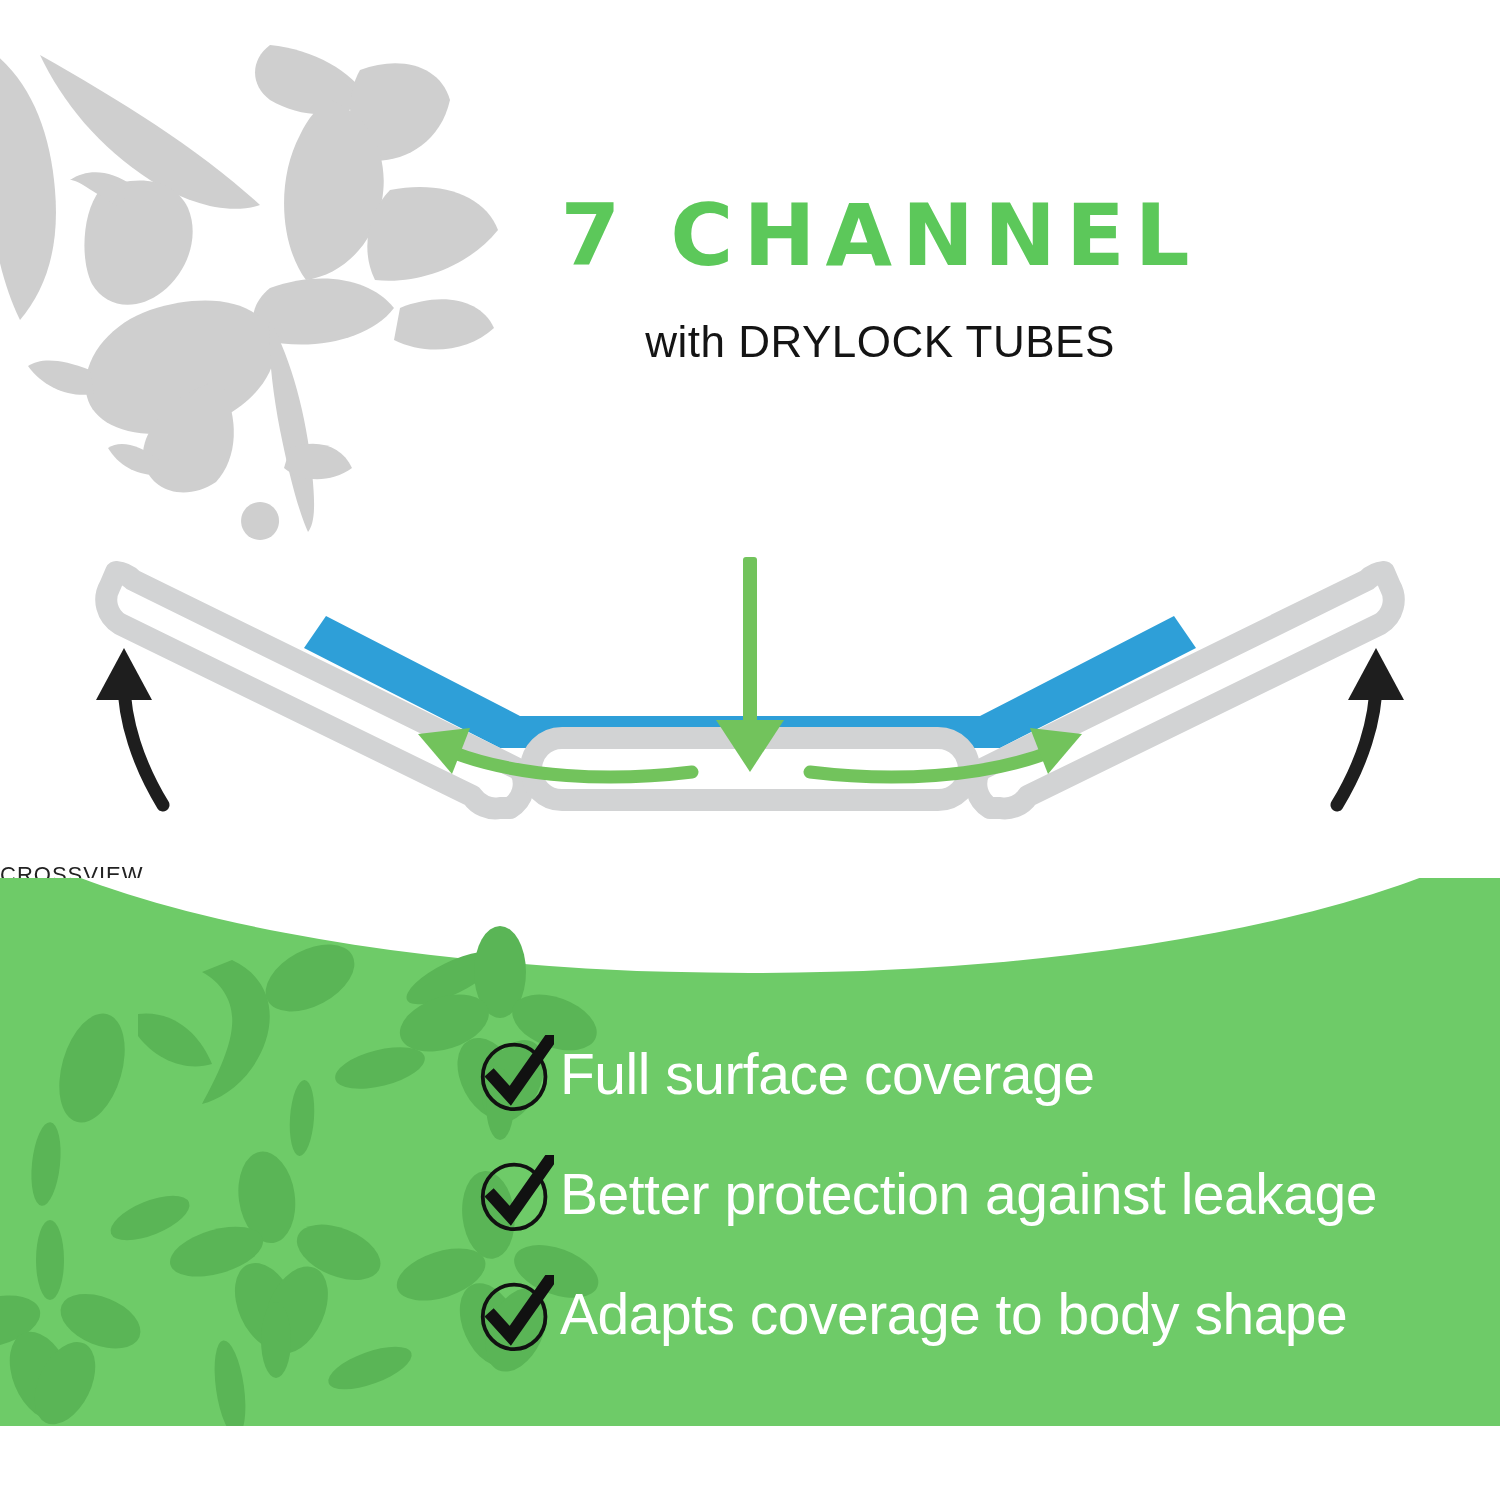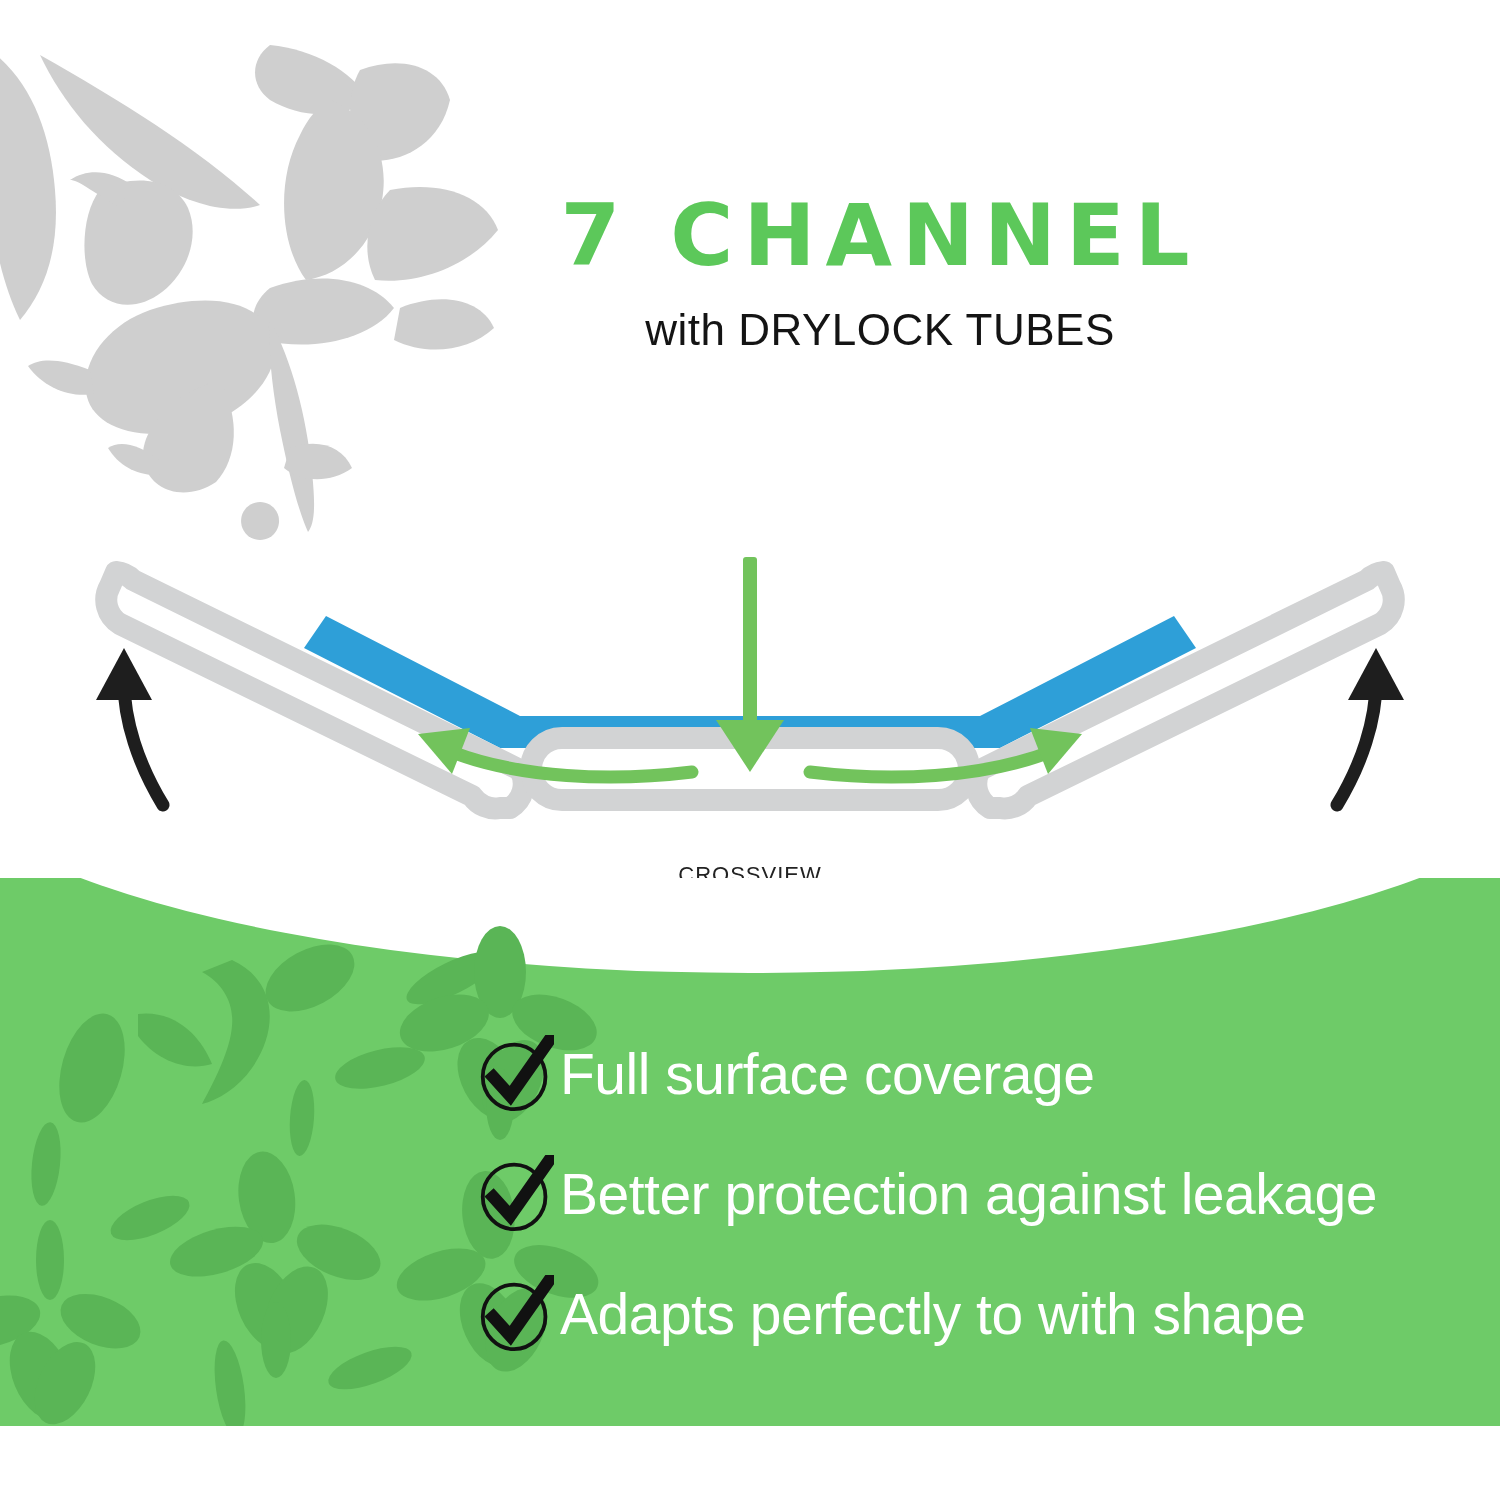--- a/index.html
+++ b/index.html
@@ -44,21 +44,21 @@
     font-family: "DejaVu Sans", sans-serif;
     font-weight: 700;
     font-size: 88px;
     line-height: 0.95;
     letter-spacing: 2px;
     white-space: nowrap;
   }
   #title-line-1 { font-size: 86px; letter-spacing: 10px; }
   #title-line-2 { font-size: 90px; letter-spacing: 1px; margin-top: 8px; }
   #subtitle {
-    margin-top: 28px;
+    margin-top: 40px;
     color: #141414;
     font-family: "Liberation Sans", sans-serif;
     font-weight: 400;
     font-size: 44px;
     letter-spacing: 0.5px;
     white-space: nowrap;
   }
 
   
   #diagram {
@@ -66,21 +66,20 @@
     left: 0;
     top: 520px;
     width: 1500px;
     height: 340px;
   }
   #crossview-label {
     position: absolute;
     left: 0;
     top: 862px;
     width: 1500px;
-    text-align: center;
     font-family: "Liberation Sans", sans-serif;
     font-size: 22px;
     letter-spacing: 1px;
     color: #222222;
   }
 
   
   #green-panel {
     position: absolute;
     left: 0;
@@ -307,20 +306,20 @@
         <div class="benefit-text">Better protection against leakage</div>
       </div>
 
       <div class="benefit-row">
         <div class="benefit-check">
           <svg viewBox="0 0 80 82" width="76" height="78" xmlns="http://www.w3.org/2000/svg">
             <ellipse cx="38" cy="44" rx="33" ry="34" fill="none" stroke="#111111" stroke-width="4"></ellipse>
             <path d="M16 44 L34 64 L76 4" fill="none" stroke="#111111" stroke-width="13" stroke-linecap="square" stroke-linejoin="miter"></path>
           </svg>
         </div>
-        <div class="benefit-text">Adapts perfectly to with shape</div>
+        <div class="benefit-text">Adapts coverage to body shape</div>
       </div>
 
     </div>
   </div>
 
   <div id="bottom-white"></div>
 </div>
 
 </body></html>

